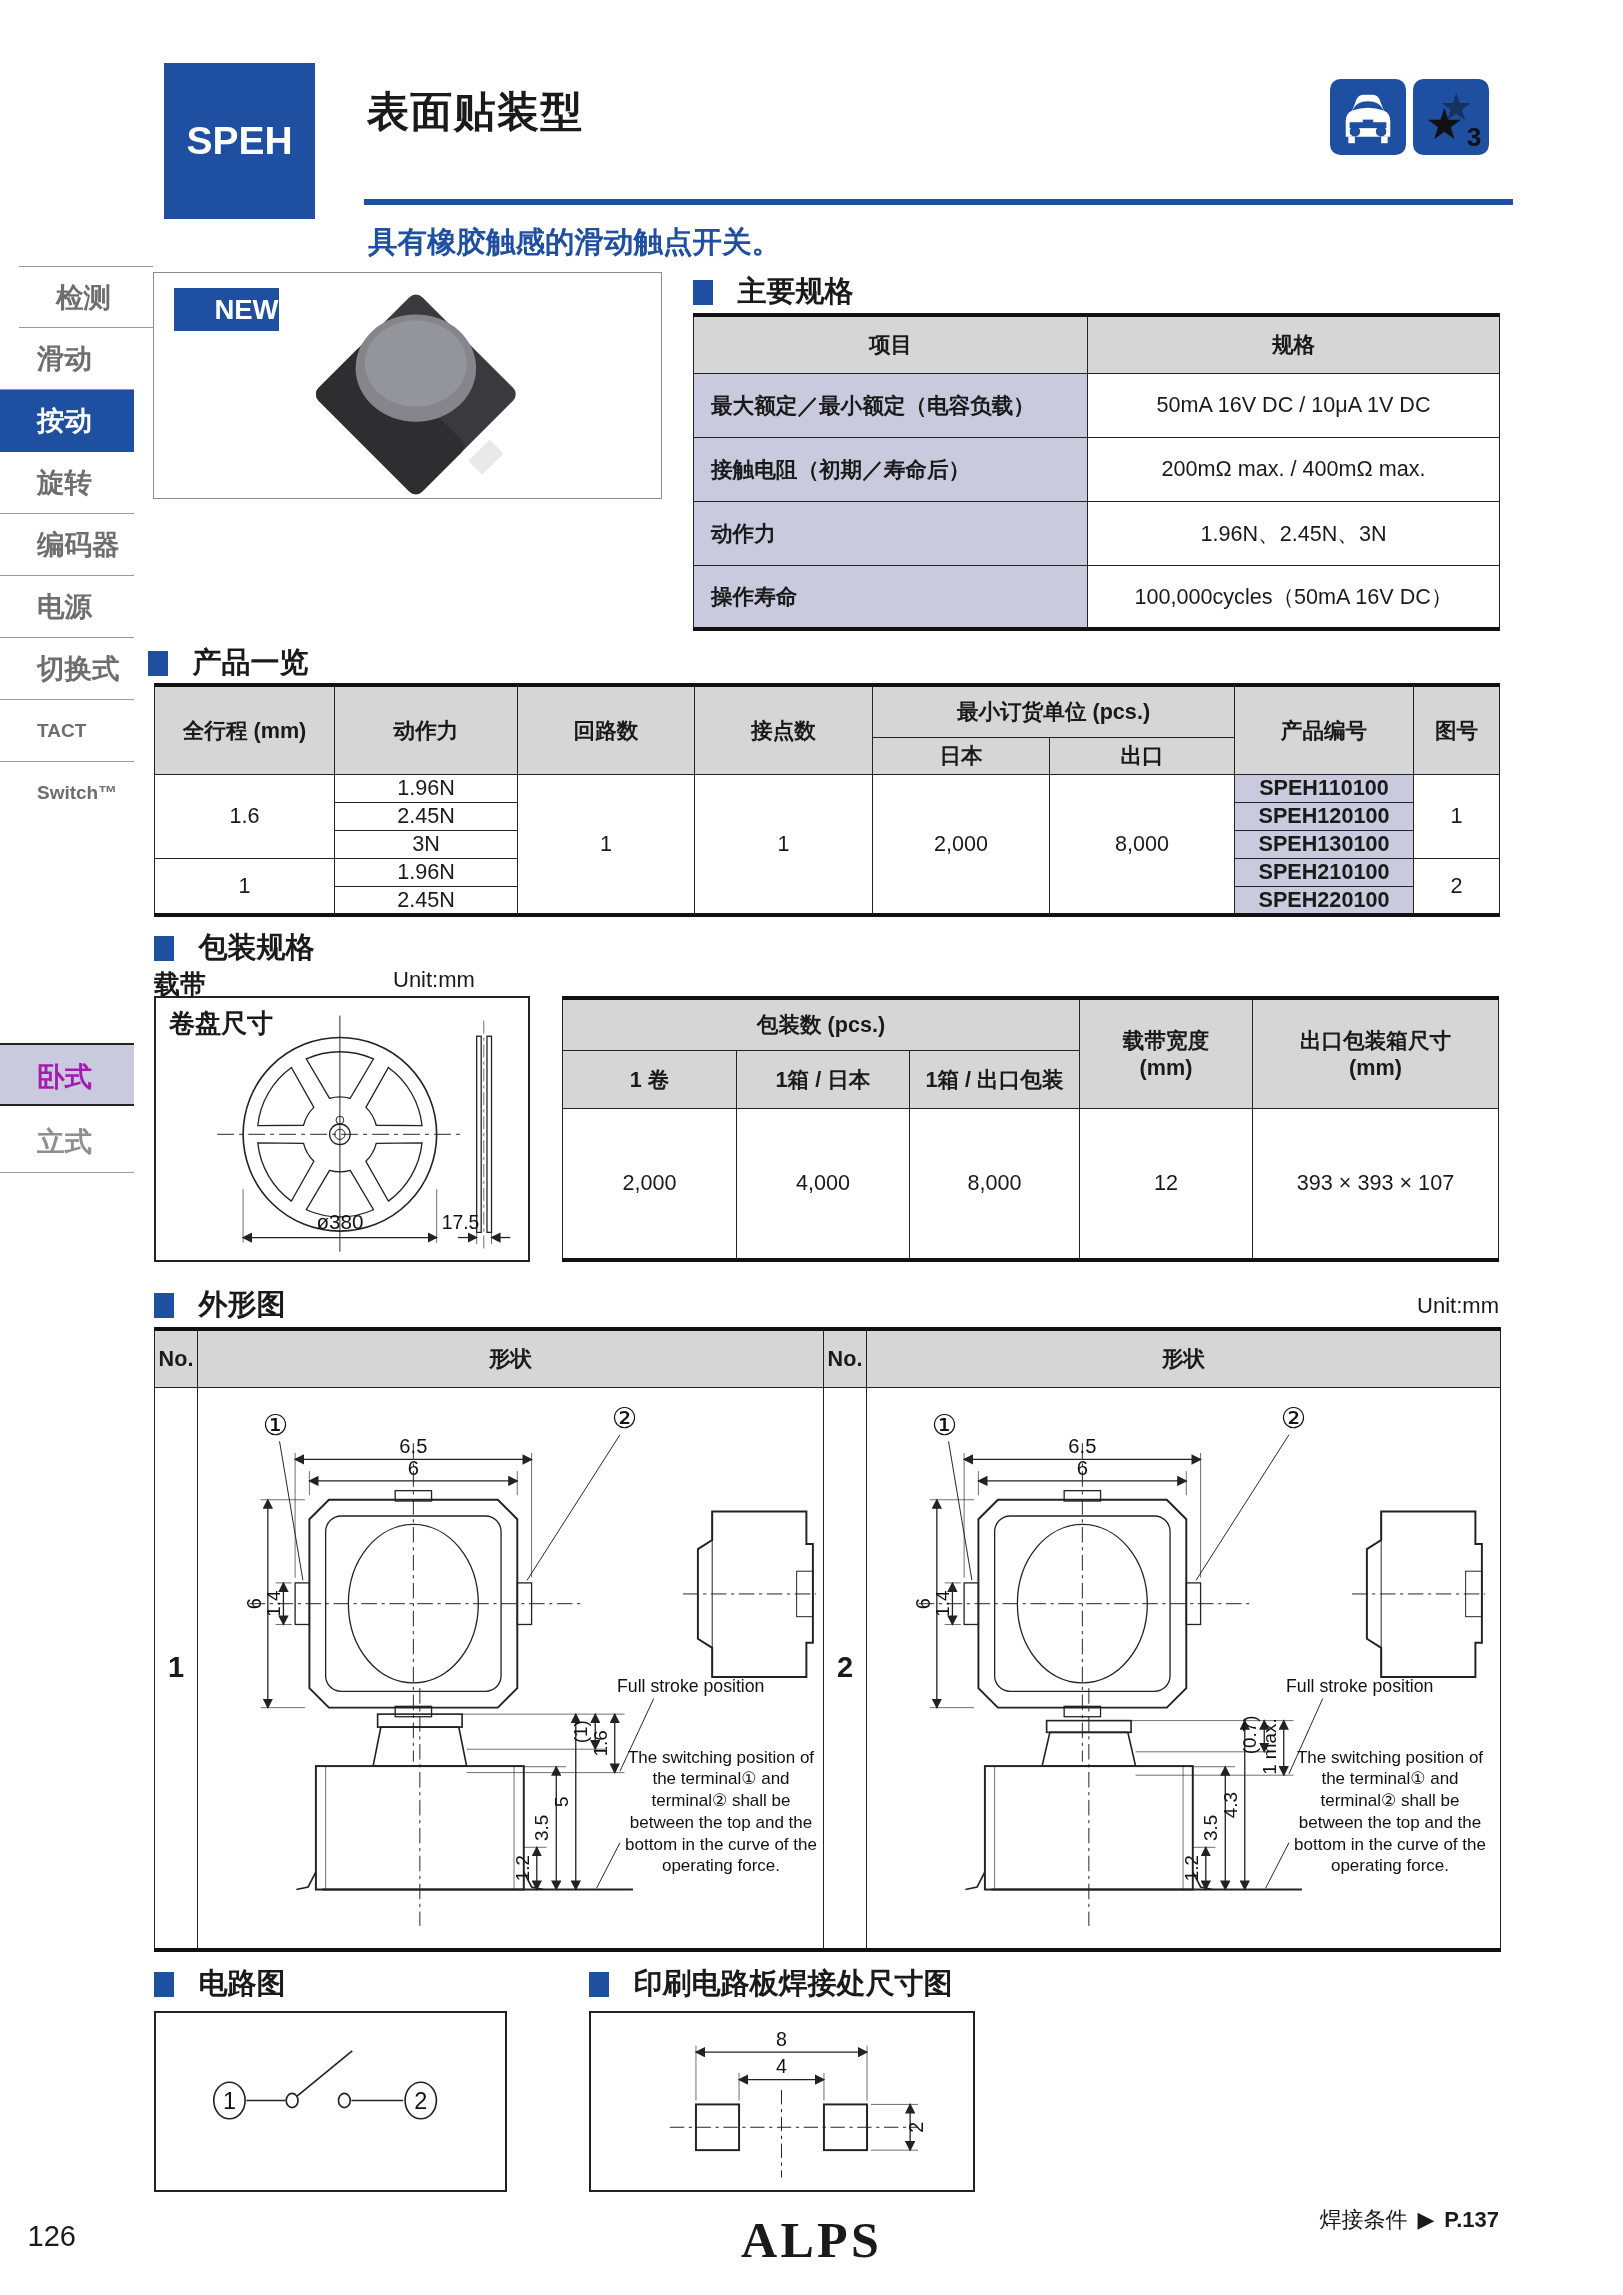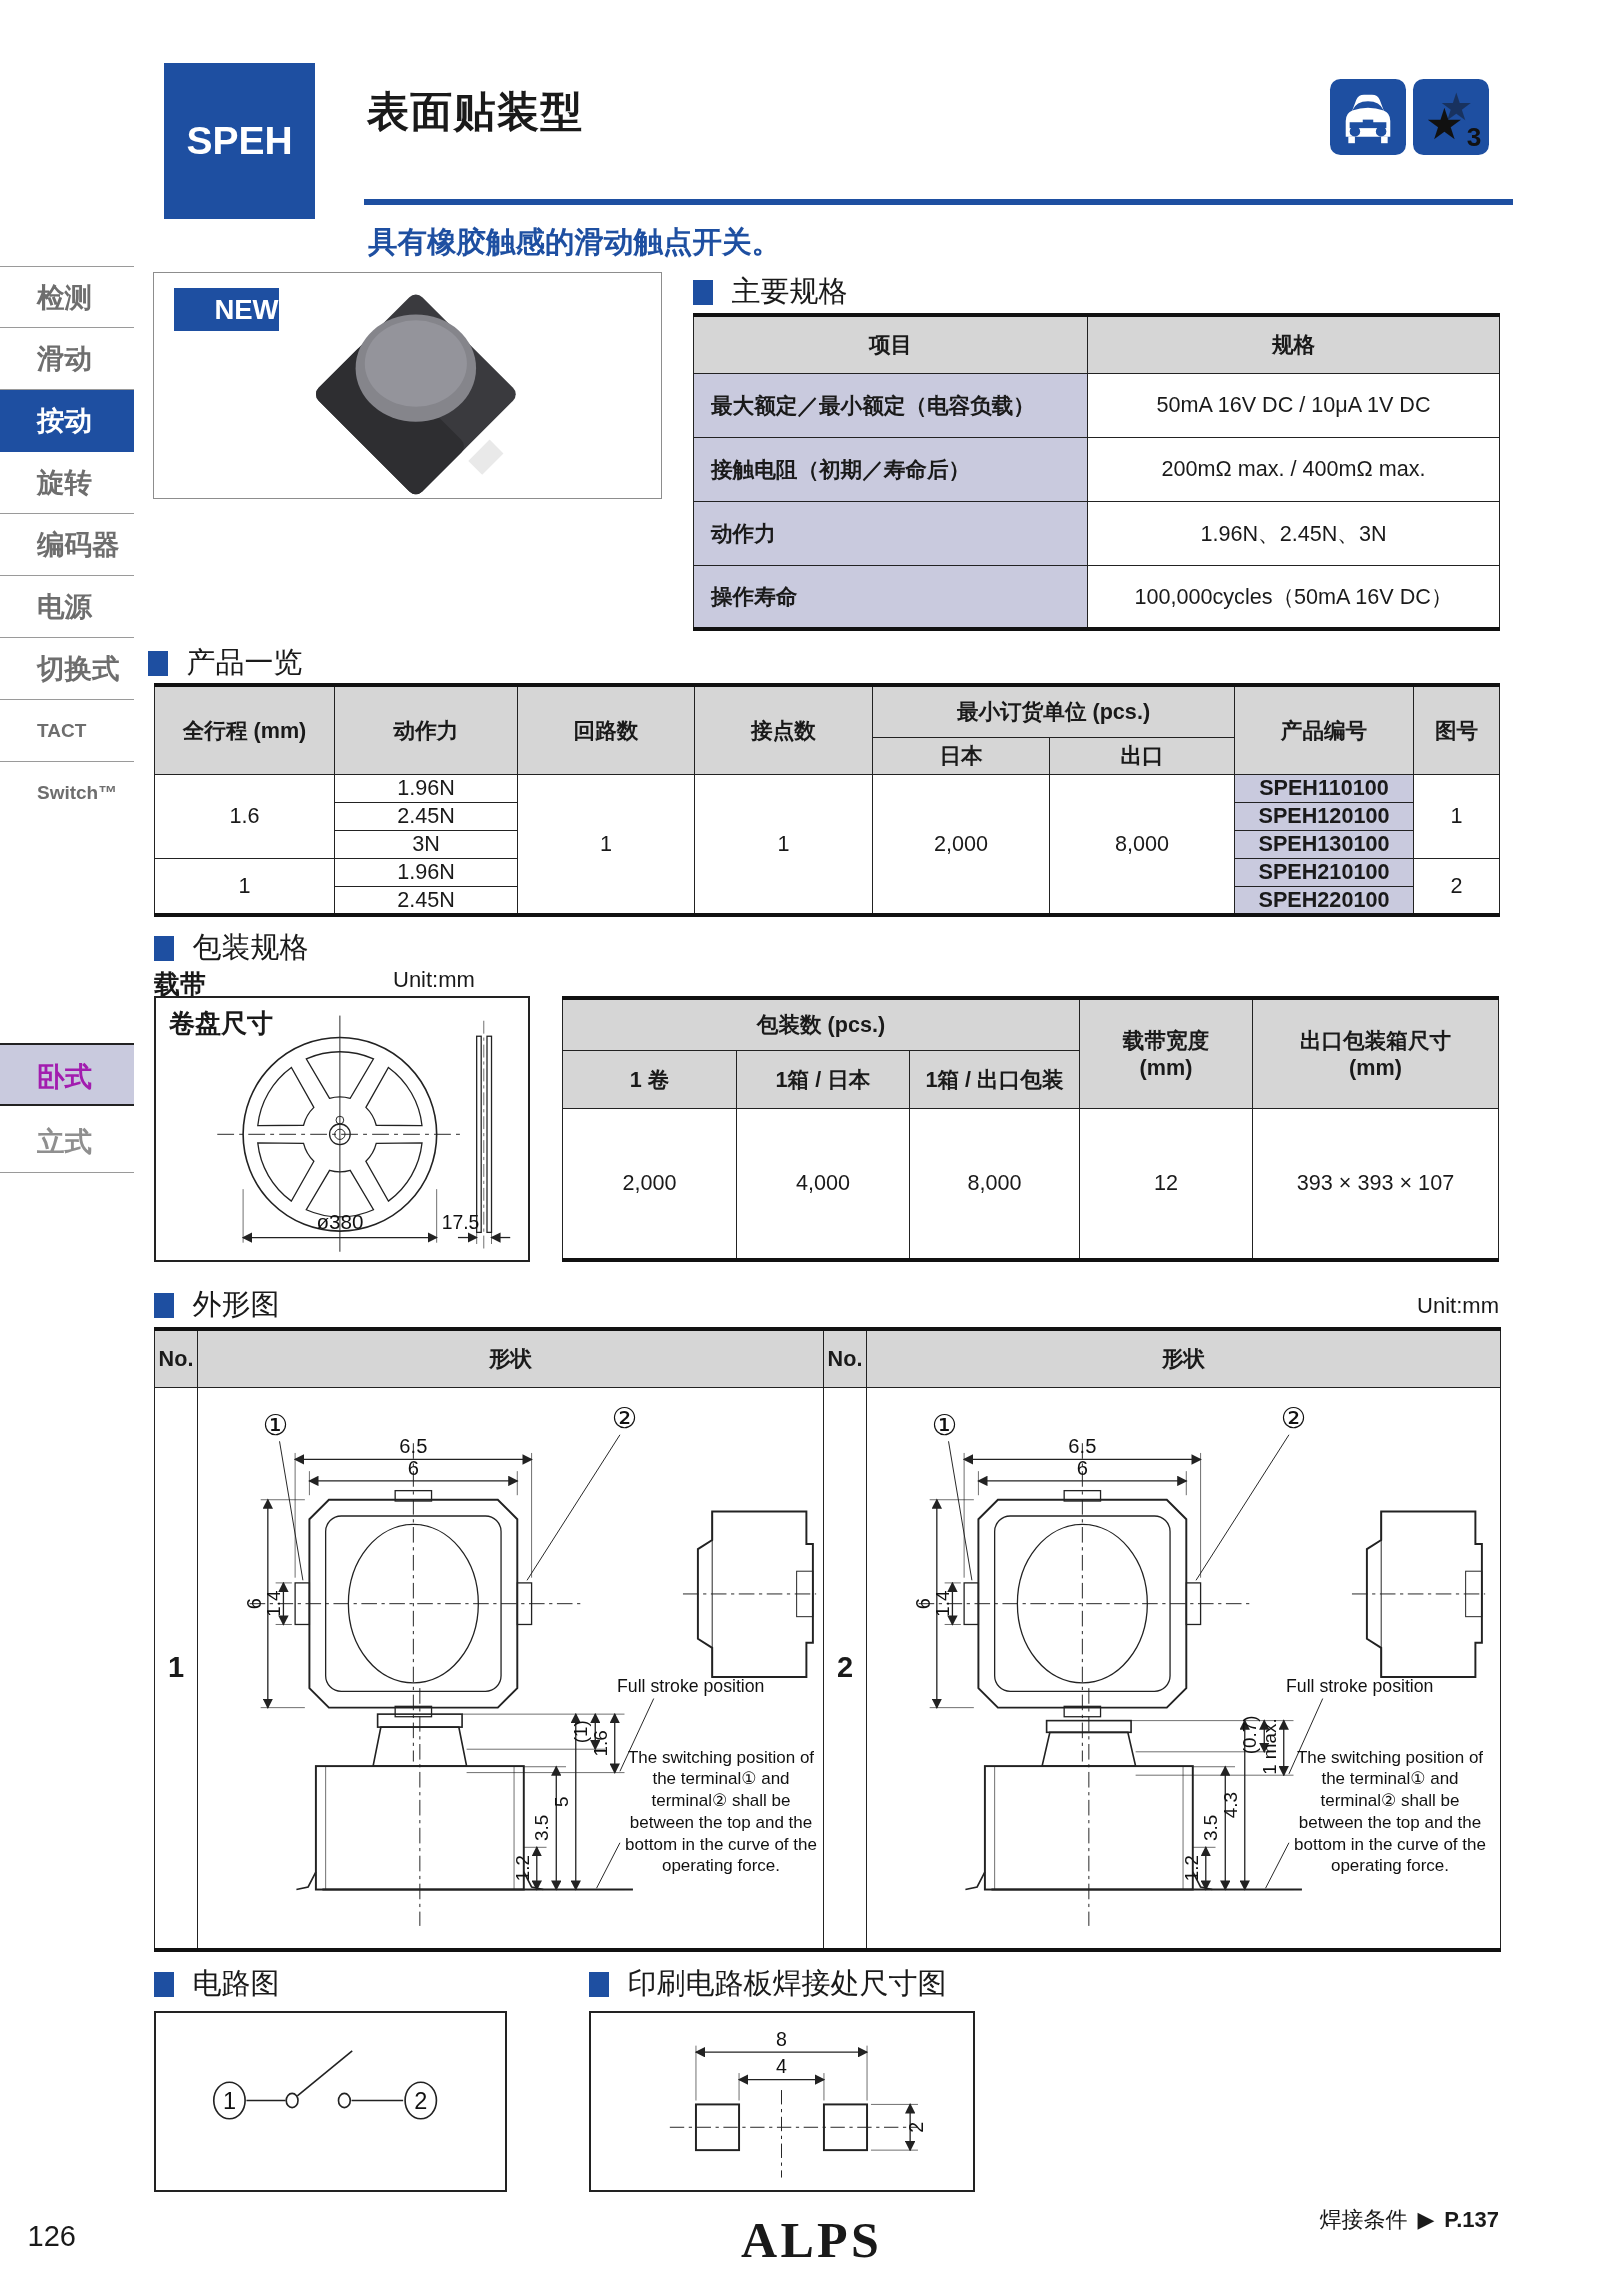--- a/index.html
+++ b/index.html
@@ -8,29 +8,29 @@
   .abs{position:absolute;}
   
   .model-box{background:#1e4fa1;color:#fff;font-weight:bold;font-size:39px;text-align:center;}
   .page-title{font-size:42px;font-weight:bold;letter-spacing:1.3px;}
   .blue-rule{background:#1e4fa1;}
   .subtitle{font-size:29.5px;font-weight:bold;color:#1e4fa1;}
   .icon-tile{width:76px;height:76px;border-radius:10.5px;background:#1e4fa1;}
   
   .side-item{width:134px;height:62px;line-height:62px;padding-left:37px;box-sizing:border-box;
              font-size:27.5px;font-weight:bold;color:#6e6e6e;border-bottom:1.3px solid #9a9a9a;}
-  .side-item.first{border-top:1.3px solid #9a9a9a;}
+  .side-item.first{border-top:1.3px solid #9a9a9a;margin-left:19px;}
   .side-item.active{background:#1e4fa1;color:#fff;border-bottom:none;}
   .side-item.small{font-size:19px;}
   .side-sub{width:134px;height:63px;line-height:63px;padding-left:37px;box-sizing:border-box;
             font-size:27.5px;font-weight:bold;}
   .side-sub.active{background:#c9cade;color:#a21caf;border-top:2px solid #222;border-bottom:2px solid #222;}
   .side-sub.idle{color:#8f8f8f;border-bottom:1.3px solid #9a9a9a;}
   
-  .sec-h{display:flex;align-items:center;gap:19px;font-size:29px;font-weight:normal;}
+  .sec-h{display:flex;align-items:center;gap:25px;font-size:29px;font-weight:bold;}
   .bullet{display:inline-block;width:19.6px;height:25px;background:#1e4fa1;}
   .plain-h{font-size:26px;font-weight:bold;}
   .unit{font-size:22px;}
   
   table{border-collapse:collapse;table-layout:fixed;}
   th,td{border:1.3px solid #222;text-align:center;vertical-align:middle;padding:0;
         font-size:21.6px;overflow:hidden;}
   th{background:#d6d6d6;font-weight:bold;}
   .tt{border-top:4.6px solid #111;border-bottom:4.6px solid #111;border-left:1.3px solid #111;border-right:1.3px solid #111;}
   .spec-item{background:#c9cade;text-align:left;padding-left:17px;font-weight:bold;}

